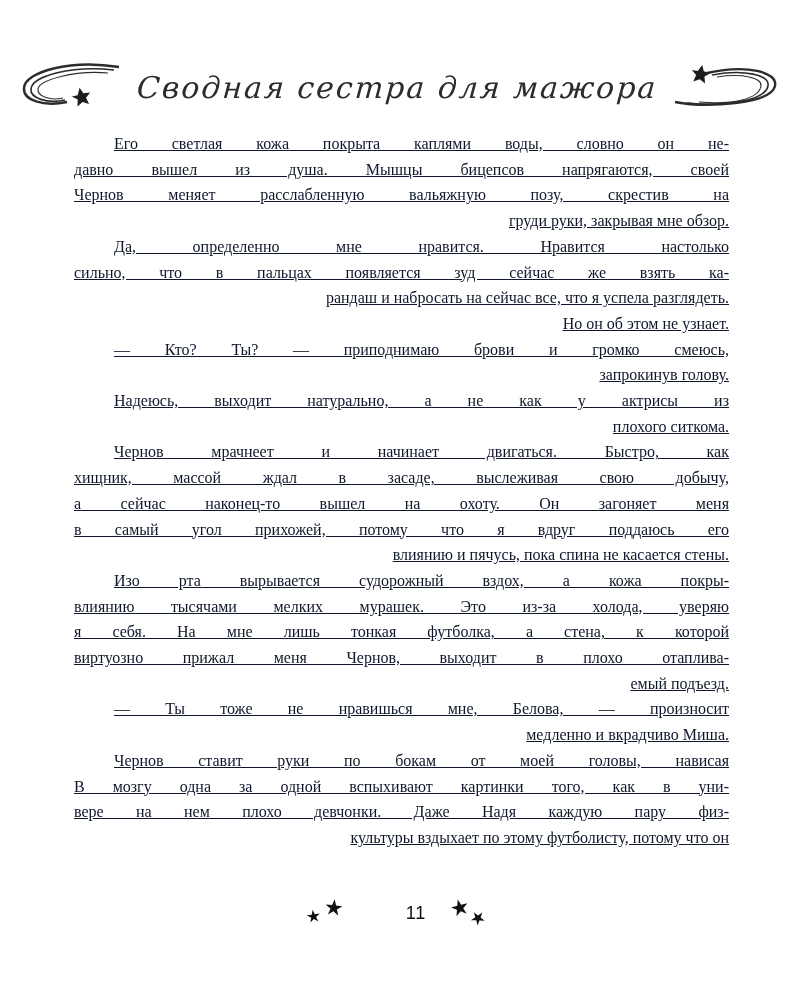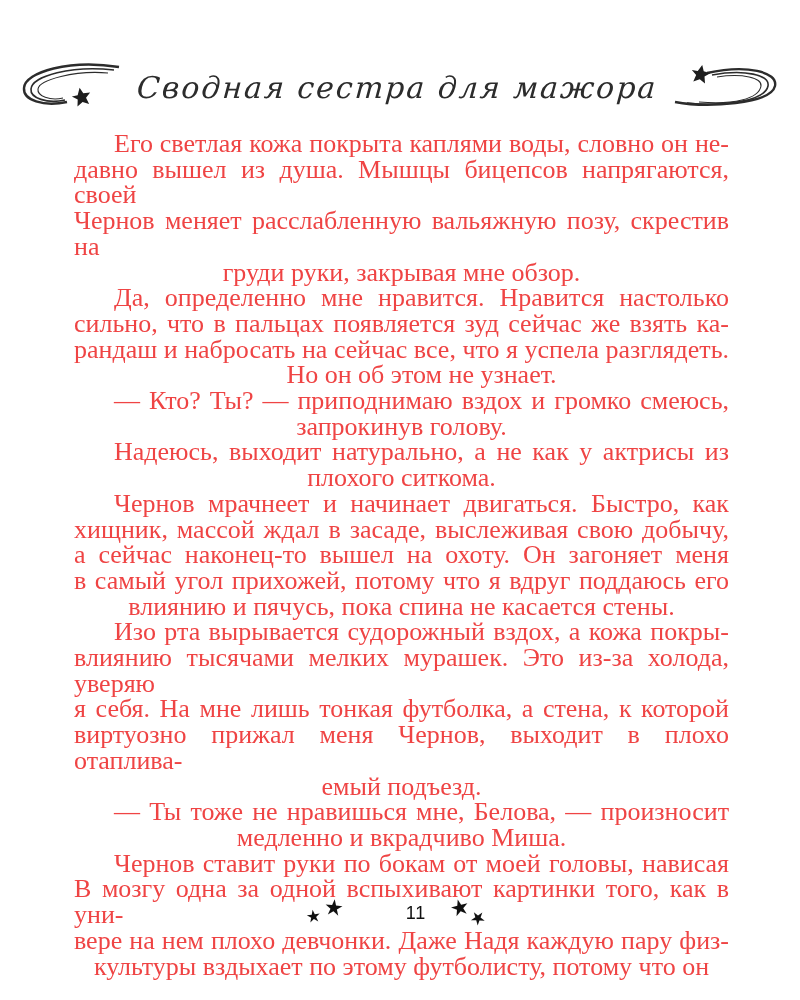--- a/index.html
+++ b/index.html
@@ -17,24 +17,24 @@
   .ornament { flex:0 0 auto; }
   .ornament svg { display:block; }
   .title-script {
     font-family:"DejaVu Serif", serif; font-style:italic;
     font-size:30px; color:#2c2c2c; letter-spacing:2px;
     white-space:nowrap; padding:0 4px; transform:skewX(-4deg);
   }
   
   .text-block {
     position:absolute; top:131px; left:74px; width:655px;
-    font-size:26px; line-height:25.7px; color:#ef4444;
+    font-size:16px; line-height:25.7px; color:#0f172a;text-decoration:underline;
   }
   .para { margin:0; }
-  .line { text-align:center; white-space:normal; }
+  .line { text-align:right; white-space:normal; }
   .line.j { text-align:justify; text-align-last:justify; }
   .line.ind { padding-left:40px; }
   
   .footer {
     position:absolute; top:893px; left:0; width:800px; height:40px;
     display:flex; align-items:center; justify-content:center; gap:18px;
   }
   .star-cluster { position:relative; width:52px; height:36px; }
   .star { position:absolute; color:#111; line-height:1; }
   .sc-left .s-small { font-size:17px; left:2px; top:13px; transform:rotate(-8deg); }
@@ -82,21 +82,21 @@
       </div>
       <div class="para">
         <div class="line j ind">Да, определенно мне нравится. Нравится настолько</div>
         <div class="line j">сильно, что в пальцах появляется зуд сейчас же взять ка-</div>
         <div class="line">рандаш и набросать на сейчас все, что я успела разглядеть.</div>
       </div>
       <div class="para">
         <div class="line ind">Но он об этом не узнает.</div>
       </div>
       <div class="para">
-        <div class="line j ind">— Кто? Ты? — приподнимаю вздох и громко смеюсь,</div>
+        <div class="line j ind">— Кто? Ты? — приподнимаю брови и громко смеюсь,</div>
         <div class="line">запрокинув голову.</div>
       </div>
       <div class="para">
         <div class="line j ind">Надеюсь, выходит натурально, а не как у актрисы из</div>
         <div class="line">плохого ситкома.</div>
       </div>
       <div class="para">
         <div class="line j ind">Чернов мрачнеет и начинает двигаться. Быстро, как</div>
         <div class="line j">хищник, массой ждал в засаде, выслеживая свою добычу,</div>
         <div class="line j">а сейчас наконец-то вышел на охоту. Он загоняет меня</div>

